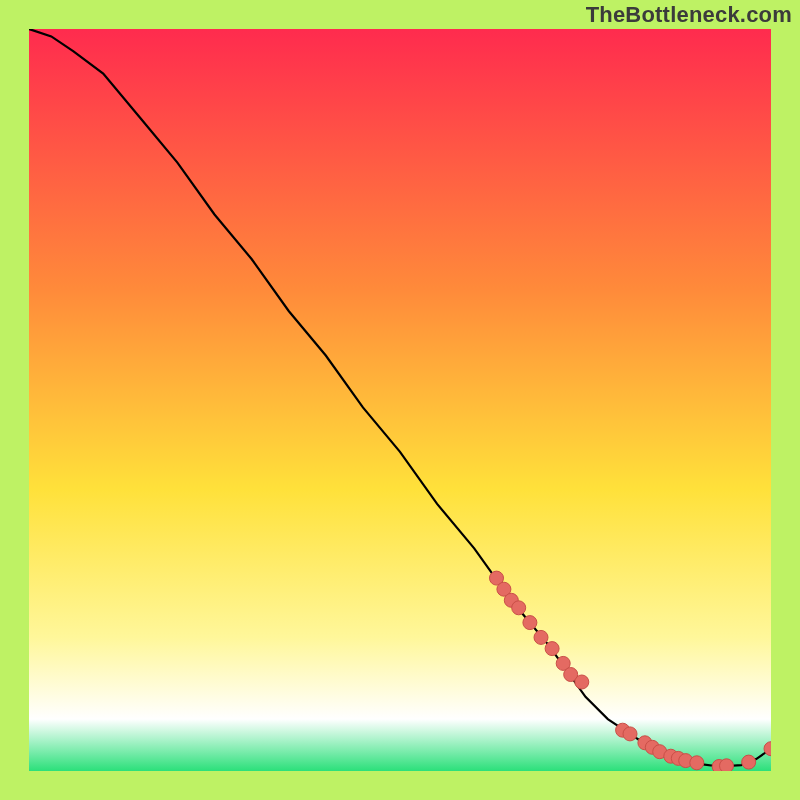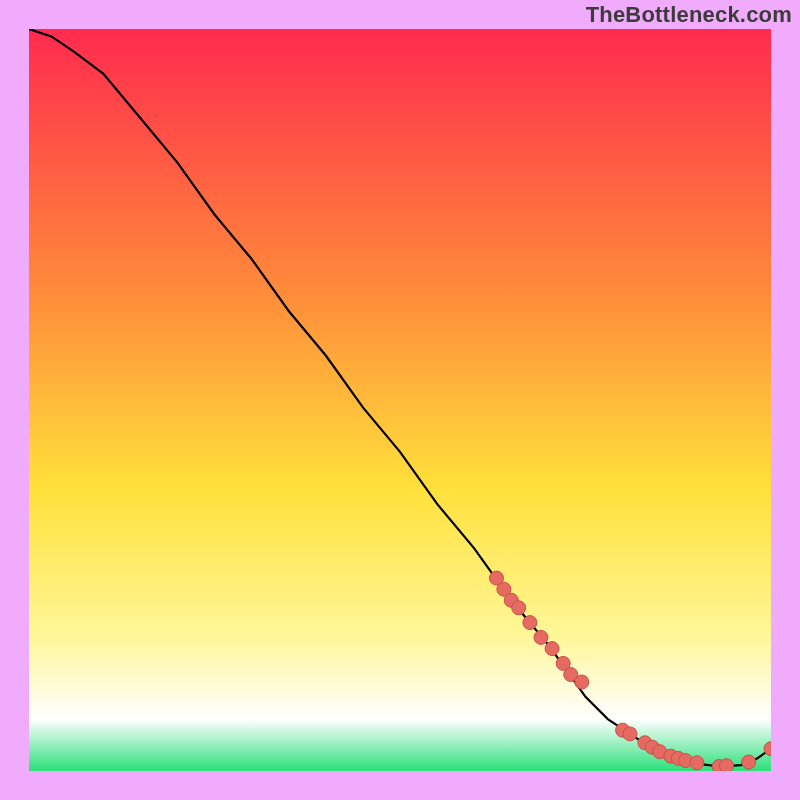--- a/index.html
+++ b/index.html
@@ -8,21 +8,21 @@
     width: 800px;
     height: 800px;
     background: #000;
     overflow: hidden;
     font-family: Arial, Helvetica, sans-serif;
   }
   .stage {
     position: relative;
     width: 800px;
     height: 800px;
-    background: #f0abfc;
+    background: #bef264;
   }
   .watermark {
     position: absolute;
     top: 2px;
     right: 8px;
     color: #3b3b3b;
     font-size: 22px;
     font-weight: 600;
     letter-spacing: 0.2px;
     user-select: none;

